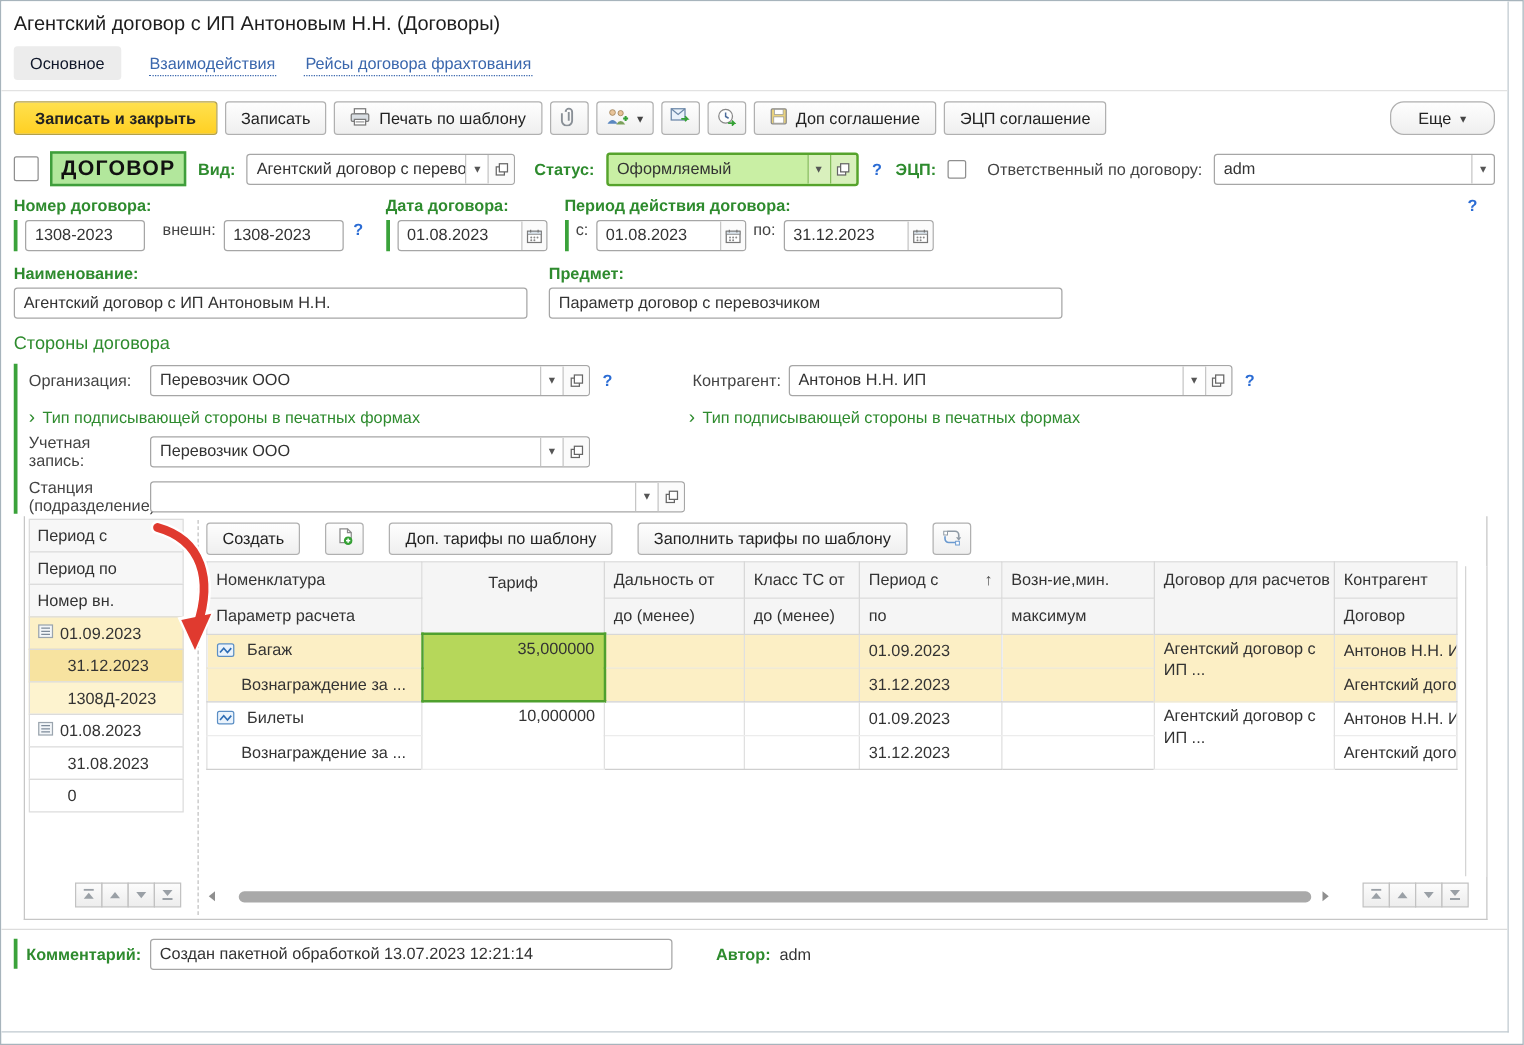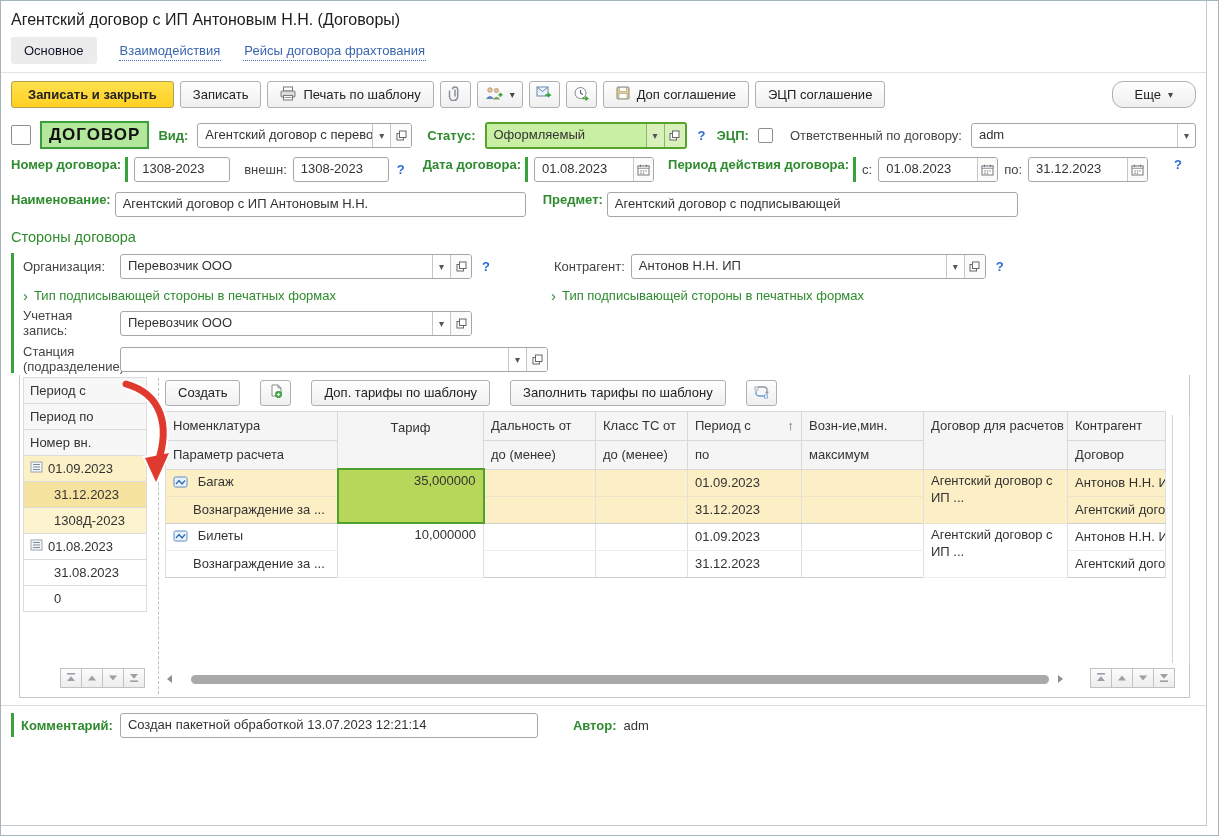--- a/index.html
+++ b/index.html
@@ -38,22 +38,22 @@
   .combo { display:inline-flex; align-items:stretch; border:1px solid #a6a6a6; border-radius:3px; background:#fff; height:25px; overflow:hidden; }
   .combo .ct { padding:3px 7px 0 7px; overflow:hidden; white-space:nowrap; flex:1; }
   .combo .carr { width:18px; border-left:1px solid #c6c6c6; display:flex; align-items:center; justify-content:center; color:#555; font-size:10px; cursor:pointer; }
   .combo .copen { width:21px; border-left:1px solid #c6c6c6; display:flex; align-items:center; justify-content:center; cursor:pointer; background:#fbfbfb; }
   .combo .ccal { width:20px; border-left:1px solid #c6c6c6; display:flex; align-items:center; justify-content:center; cursor:pointer; background:#fbfbfb; }
   .status-combo { border:2px solid #56a32c; background:#c9efa4; height:27px; }
   .status-combo .ct { background:#c9efa4; }
   .status-combo .carr, .status-combo .copen { background:#d9f0bd; border-left:1px solid #86bd5d; }
 
   .row-numbers { position:relative; display:flex; padding:4px 10px 2px 10px; }
-  .fgroup { display:flex; gap:4px; }
-  .frow { display:flex; align-items:center; gap:6px; }
+  .fgroup { display:flex; flex-direction:column; gap:4px; }
+  .frow { display:flex; align-items:flex-start; gap:6px; }
   .gbar { width:3px; height:25px; background:#3aa23a; }
   .tinput { height:25px; border:1px solid #a6a6a6; border-radius:3px; padding:3px 7px 0 7px; background:#fff; white-space:nowrap; overflow:hidden; }
   .w95 { width:96px; }
   .num-help-top { position:absolute; right:22px; top:4px; }
 
   .row-naming { display:flex; padding:8px 10px 2px 10px; }
 
   .section-title { color:#2e8b2e; font-size:14.5px; padding:10px 0 2px 10px; }
   .parties { display:flex; padding:2px 10px 0 10px; }
   .pbar { width:3px; background:#3aa23a; margin:4px 0 2px 0; }
@@ -296,21 +296,21 @@
     <span class="help num-help-top">?</span>
   </div>
 
   <div class="row-naming">
     <div class="fgroup">
       <span class="glabel">Наименование:</span>
       <span class="tinput" style="width:411px">Агентский договор с ИП Антоновым Н.Н.</span>
     </div>
     <div class="fgroup" style="margin-left:17px">
       <span class="glabel">Предмет:</span>
-      <span class="tinput" style="width:411px">Агентский договор с подписывающей</span>
+      <span class="tinput" style="width:411px">Параметр договор с перевозчиком</span>
     </div>
   </div>
 
   <div class="section-title">Стороны договора</div>
 
   <div class="parties">
     <span class="pbar"></span>
     <div class="pcontent">
       <div class="prow">
         <span class="plabel">Организация:</span>

